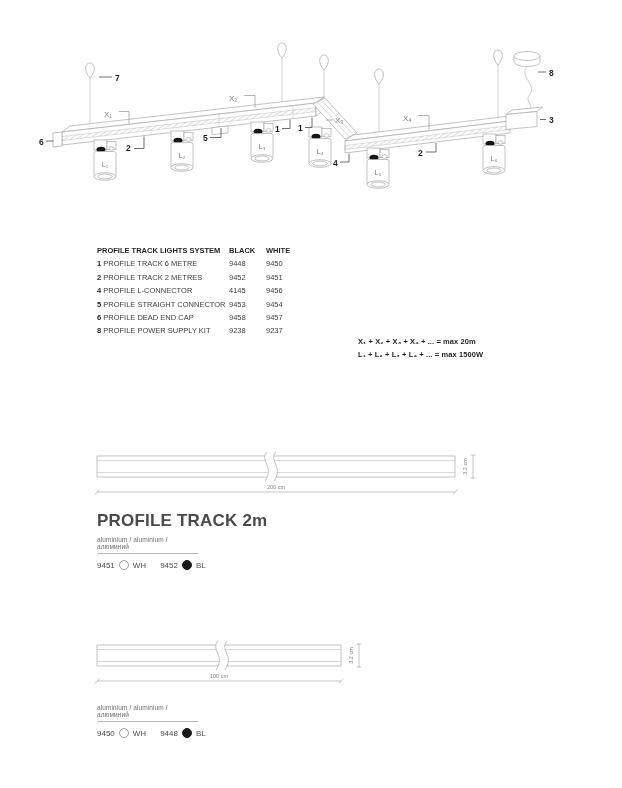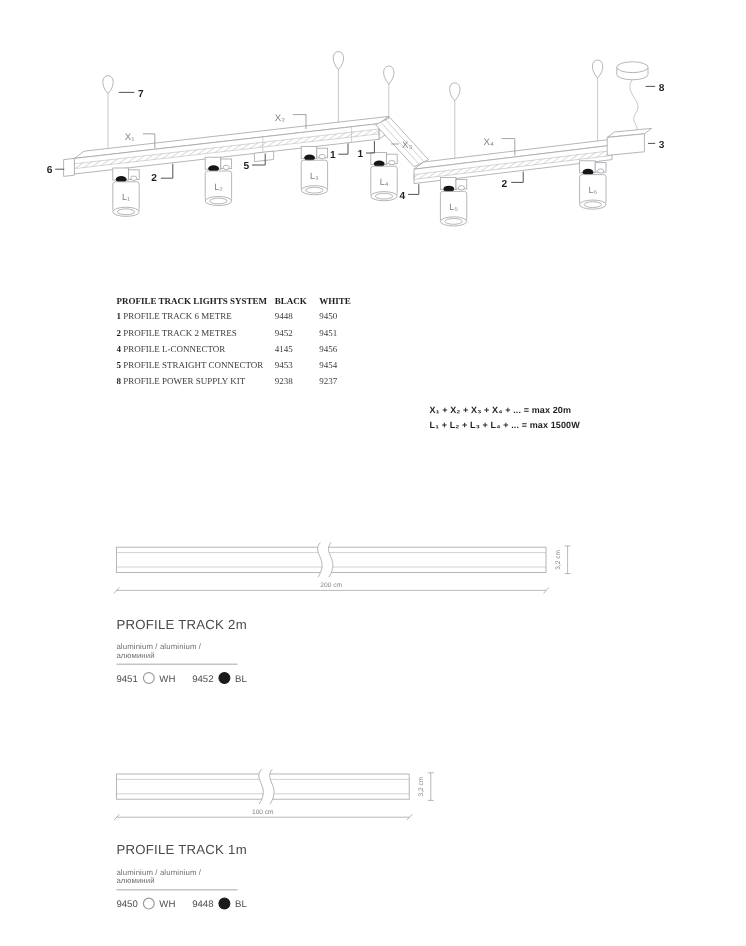--- a/index.html
+++ b/index.html
@@ -16,30 +16,30 @@
   .blackpart{fill:#161616;stroke:none;}
   .callout-num{font-size:8.5px;font-weight:bold;fill:#231f20;}
   .callout-line{fill:none;stroke:#4a4b4d;stroke-width:0.8;}
   .xlab{font-size:8px;fill:#808285;}
   .xbracket{fill:none;stroke:#919396;stroke-width:0.7;}
   .llab{font-size:7.5px;fill:#808285;}
 
   .dimline{fill:none;stroke:#9b9da0;stroke-width:0.6;}
   .dimtext{font-size:5.5px;fill:#808285;}
 
-  #table{position:absolute;left:97px;top:244px;width:206px;font-size:7.5px;color:#3f3f41;font-family:Liberation Serif, serif;}
+  #table{position:absolute;left:97px;top:244px;width:206px;font-size:7.5px;color:#3f3f41;}
   .trow{display:grid;grid-template-columns:132px 37px 37px;height:13.4px;line-height:13.4px;align-items:center;}
   .trow .cc{text-align:left;}
   .thead{font-weight:bold;color:#231f20;}
   .rnum{font-weight:bold;color:#231f20;}
 
   #formulas{position:absolute;left:358px;top:336px;font-size:7.5px;font-weight:bold;color:#231f20;line-height:12.5px;letter-spacing:0.1px;}
 
   .section{position:absolute;left:97px;}
-  .sec-title{margin:0;font-size:11px;font-weight:400;color:#4a4a4c;letter-spacing:0.2px;line-height:20px;}
+  .sec-title{margin:0;font-size:17px;font-weight:700;color:#4a4a4c;letter-spacing:0.2px;line-height:20px;}
   .sec-material{margin-top:5px;font-size:6.5px;color:#6d6e71;width:101px;padding-bottom:3px;border-bottom:0.5px solid #b4b6b8;letter-spacing:0.1px;}
   .sec-codes{margin-top:6px;display:flex;align-items:center;font-size:8px;color:#4d4d4f;}
   .sec-codes .code{margin-right:4px;}
   .sec-codes .finish{margin-right:14px;}
   .dot{display:inline-block;width:10px;height:10px;border-radius:50%;margin-right:4px;box-sizing:border-box;}
   .dot-wh{background:#fff;border:1px solid #9a9c9e;}
   .dot-bl{background:#1a1a1a;border:1px solid #1a1a1a;}
 </style>
 </head>
 <body>
@@ -237,20 +237,25 @@
       <span><b class="rnum">4</b> <span>PROFILE L-CONNECTOR</span></span>
       <span class="cc">4145</span>
         <span class="cc">9456</span>
     </div>
     <div class="trow">
       <span><b class="rnum">5</b> <span>PROFILE STRAIGHT CONNECTOR</span></span>
       <span class="cc">9453</span>
         <span class="cc">9454</span>
     </div>
     <div class="trow">
+      <span><b class="rnum">6</b> <span>PROFILE DEAD END CAP</span></span>
+      <span class="cc">9458</span>
+        <span class="cc">9457</span>
+    </div>
+    <div class="trow">
       <span><b class="rnum">8</b> <span>PROFILE POWER SUPPLY KIT</span></span>
       <span class="cc">9238</span>
         <span class="cc">9237</span>
     </div>
   </div>
 
   <div id="formulas">
     <div>X₁ + X₂ + X₃ + X₄ + ... = max 20m</div>
     <div>L₁ + L₂ + L₃ + L₄ + ... = max 1500W</div>
   </div>
@@ -304,21 +309,20 @@
     </g>
     <g>
       <line class="dimline" x1="12" y1="46" x2="256" y2="46"></line>
       <line class="dimline" x1="10" y1="48.5" x2="14.5" y2="43.5"></line>
       <line class="dimline" x1="254" y1="48.5" x2="258.5" y2="43.5"></line>
       <text class="dimtext" x="134" y="43" text-anchor="middle">100 cm</text>
     </g>
   </svg>
 
   <div class="section" style="top:699px">
-    <h2 class="sec-title">PROFILE TRACK 1m</h2>
     <div class="sec-material">aluminium / aluminium / алюминий</div>
     <div class="sec-codes">
       <span class="code">9450</span>
       <span class="dot dot-wh"></span>
       <span class="finish">WH</span>
       <span class="code">9448</span>
       <span class="dot dot-bl"></span>
       <span class="finish">BL</span>
     </div>
   </div>

